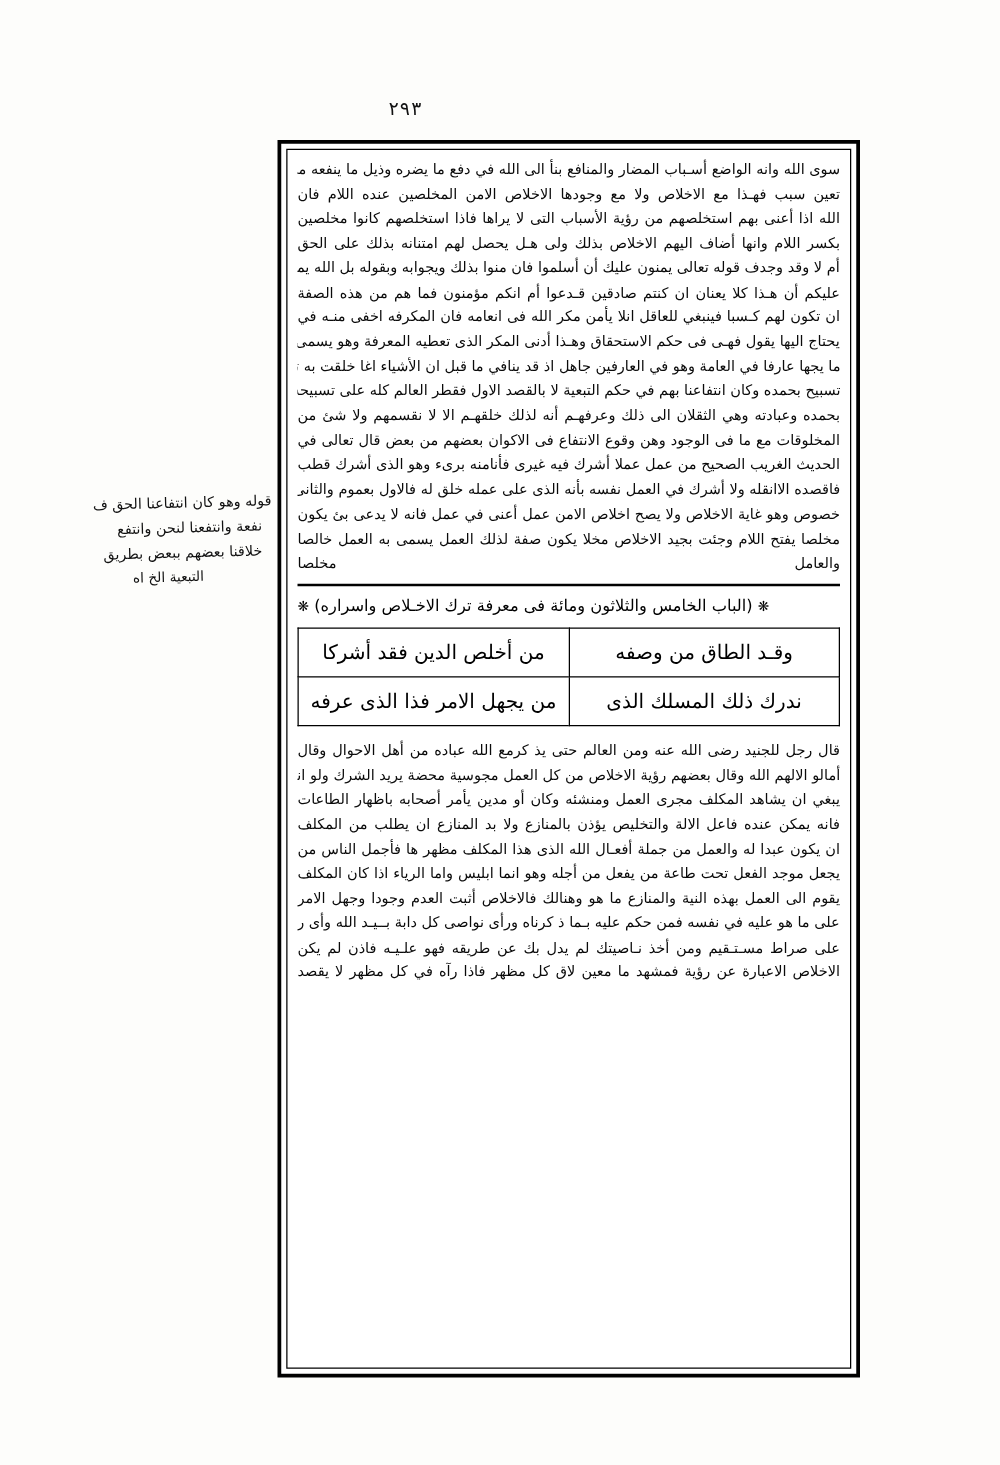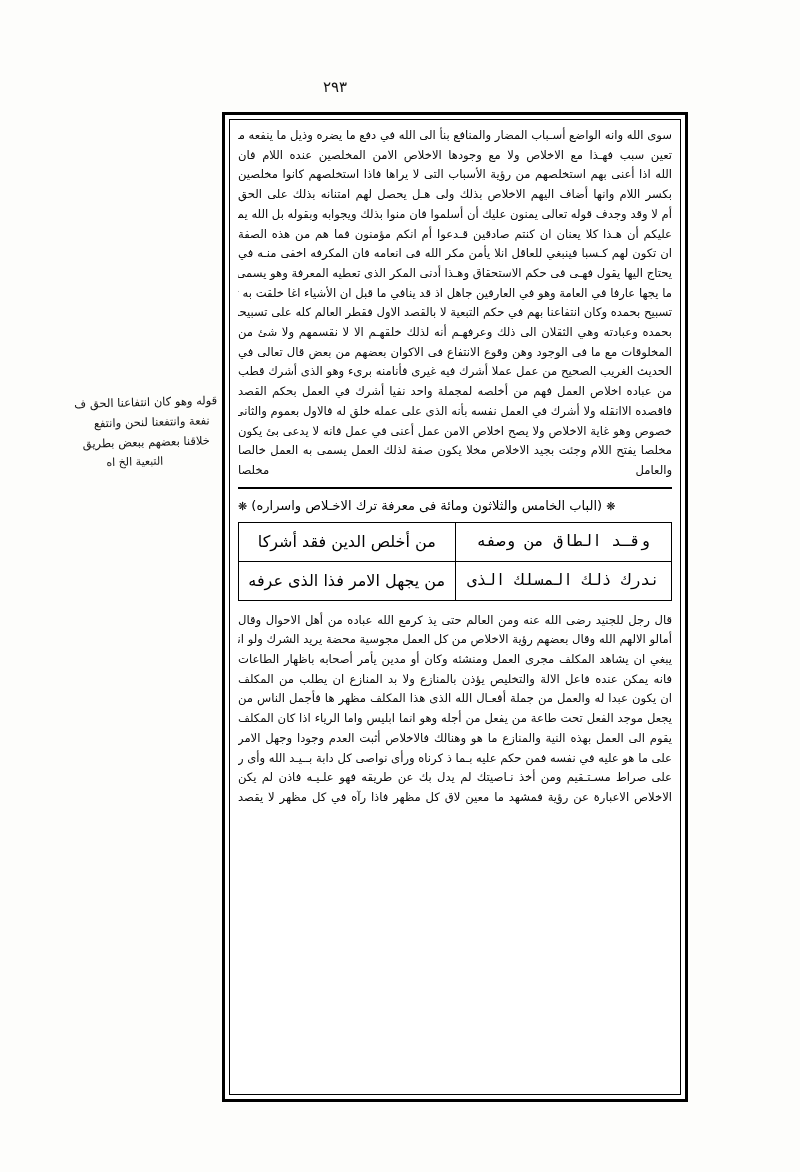--- a/index.html
+++ b/index.html
@@ -24,23 +24,22 @@
 
   
   .page-number {
     position: absolute;
     top: 78px;
     left: 0;
     width: 684px;
     text-align: center;
     font-size: 15px;
     letter-spacing: 1px;
-    font-family: Liberation Serif, serif;
+    font-family: Liberation Mono, monospace;
     color: #111;
-    margin-left: 11px;
   }
   .page-number-inner {
     display: inline-block;
     transform: translateX(-18px);
   }
 
   
   .margin-note {
     position: absolute;
     left: 78px;
@@ -127,21 +126,21 @@
   }
   .verse-table td {
     border: 1.6px solid #000;
     padding: 5px 6px;
     font-size: 16px;
     text-align: center;
     white-space: nowrap;
     line-height: 1.75;
     vertical-align: middle;
   }
-  .verse-table td.hemistich-left { border-right: 1.6px solid #000; font-family: Liberation Mono, monospace; }
+  .verse-table td.hemistich-left { border-right: 1.6px solid #000; }
 
   .verse-cell-inner { display: block; }
 
   .lower-block {
     margin-top: 6px;
   }
 
   .spacer-sm { height: 4px; }
 </style>
 </head>
@@ -170,21 +169,20 @@
         <p>بكسر اللام وانها أضاف اليهم الاخلاص بذلك ولى هـل يحصل لهم امتنانه بذلك على الحق</p>
         <p>أم لا وقد وجدف قوله تعالى يمنون عليك أن أسلموا فان منوا بذلك ويجوابه وبقوله بل الله يمن</p>
         <p>عليكم أن هـذا كلا يعنان ان كنتم صادقين قـدعوا أم انكم مؤمنون فما هم من هذه الصفة</p>
         <p>ان تكون لهم كـسبا فينبغي للعاقل انلا يأمن مكر الله فى انعامه فان المكرفه اخفى منـه في</p>
         <p>يحتاج اليها يقول فهـى فى حكم الاستحقاق وهـذا أدنى المكر الذى تعطيه المعرفة وهو يسمى</p>
         <p>ما يجها عارفا في العامة وهو في العارفين جاهل اذ قد ينافي ما قبل ان الأشياء اغا خلقت به تعالى</p>
         <p>تسبيح بحمده وكان انتفاعنا بهم في حكم التبعية لا بالقصد الاول فقطر العالم كله على تسبيحه</p>
         <p>بحمده وعبادته وهي الثقلان الى ذلك وعرفهـم أنه لذلك خلقهـم الا لا نقسمهم ولا شئ من</p>
         <p>المخلوقات مع ما فى الوجود وهن وقوع الانتفاع فى الاكوان بعضهم من بعض قال تعالى في</p>
         <p>الحديث الغريب الصحيح من عمل عملا أشرك فيه غيرى فأنامنه برىء وهو الذى أشرك قطب</p>
-        <p>من عباده اخلاص العمل فهم من أخلصه لمجملة واحد نفيا أشرك في العمل بحكم القصد</p>
         <p>فاقصده الاانقله ولا أشرك في العمل نفسه بأنه الذى على عمله خلق له فالاول بعموم والثانى</p>
         <p>خصوص وهو غاية الاخلاص ولا يصح اخلاص الامن عمل أعنى في عمل فانه لا يدعى بئ يكون</p>
         <p>مخلصا يفتح اللام وجئت بجيد الاخلاص مخلا يكون صفة لذلك العمل يسمى به العمل خالصا</p>
         <p>والعامل مخلصا</p>
       </div>
 
       <hr class="rule">
 
       <div class="chapter-heading">
         <span class="deco">❋</span>

